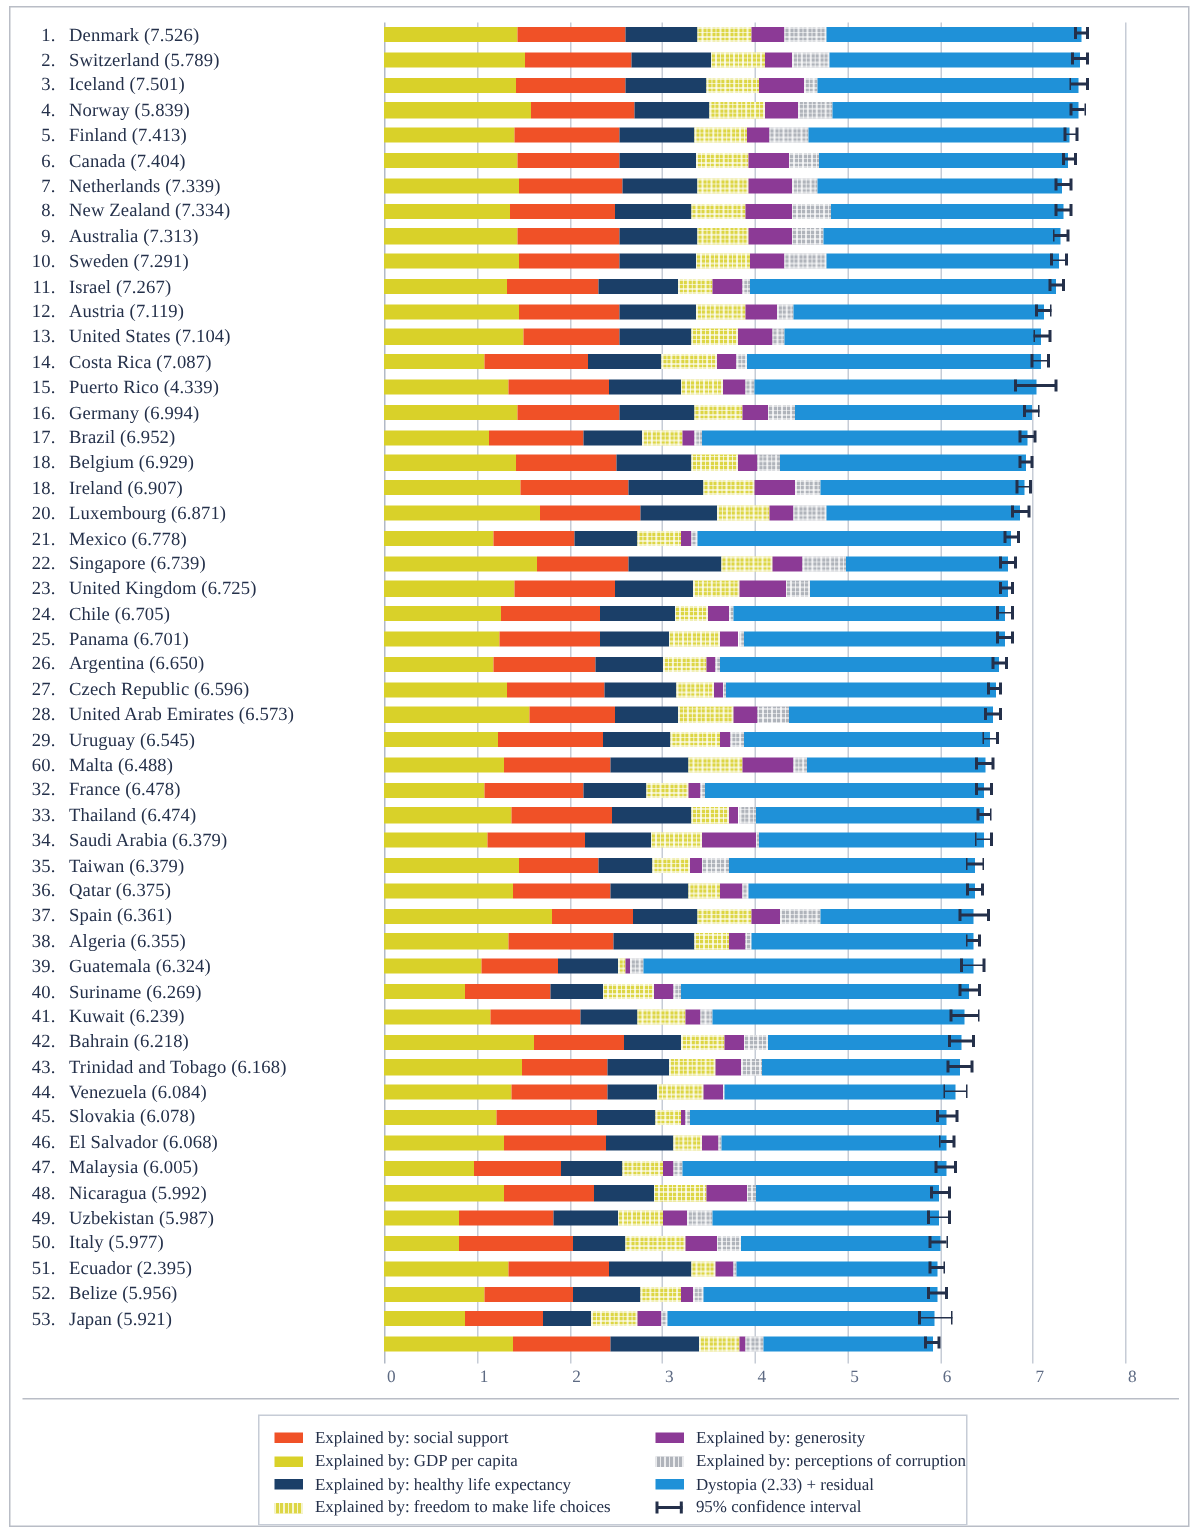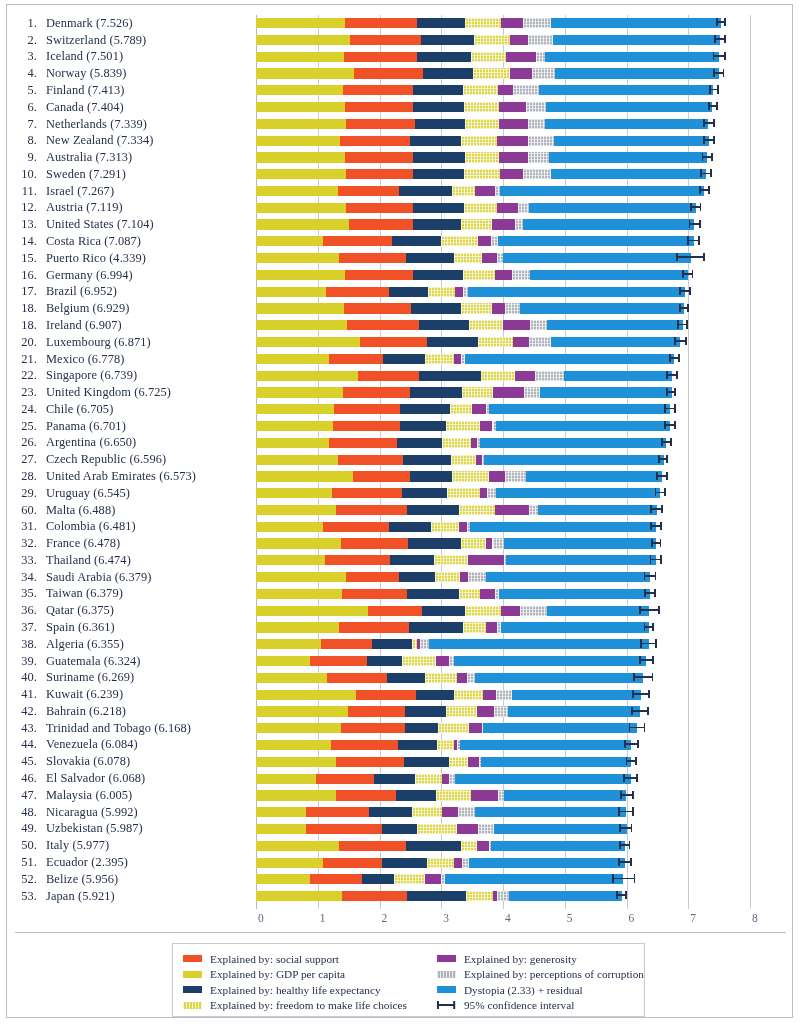--- a/index.html
+++ b/index.html
@@ -354,24 +354,20 @@
         </div>
         <div class="label-row">
           <span class="label-rank">29.</span>
           <span class="label-text">Uruguay (6.545)</span>
         </div>
         <div class="label-row">
           <span class="label-rank">60.</span>
           <span class="label-text">Malta (6.488)</span>
         </div>
         <div class="label-row">
-          <span class="label-rank">31.</span>
-          <span class="label-text">Colombia (6.481)</span>
-        </div>
-        <div class="label-row">
           <span class="label-rank">32.</span>
           <span class="label-text">France (6.478)</span>
         </div>
         <div class="label-row">
           <span class="label-rank">33.</span>
           <span class="label-text">Thailand (6.474)</span>
         </div>
         <div class="label-row">
           <span class="label-rank">34.</span>
           <span class="label-text">Saudi Arabia (6.379)</span>

